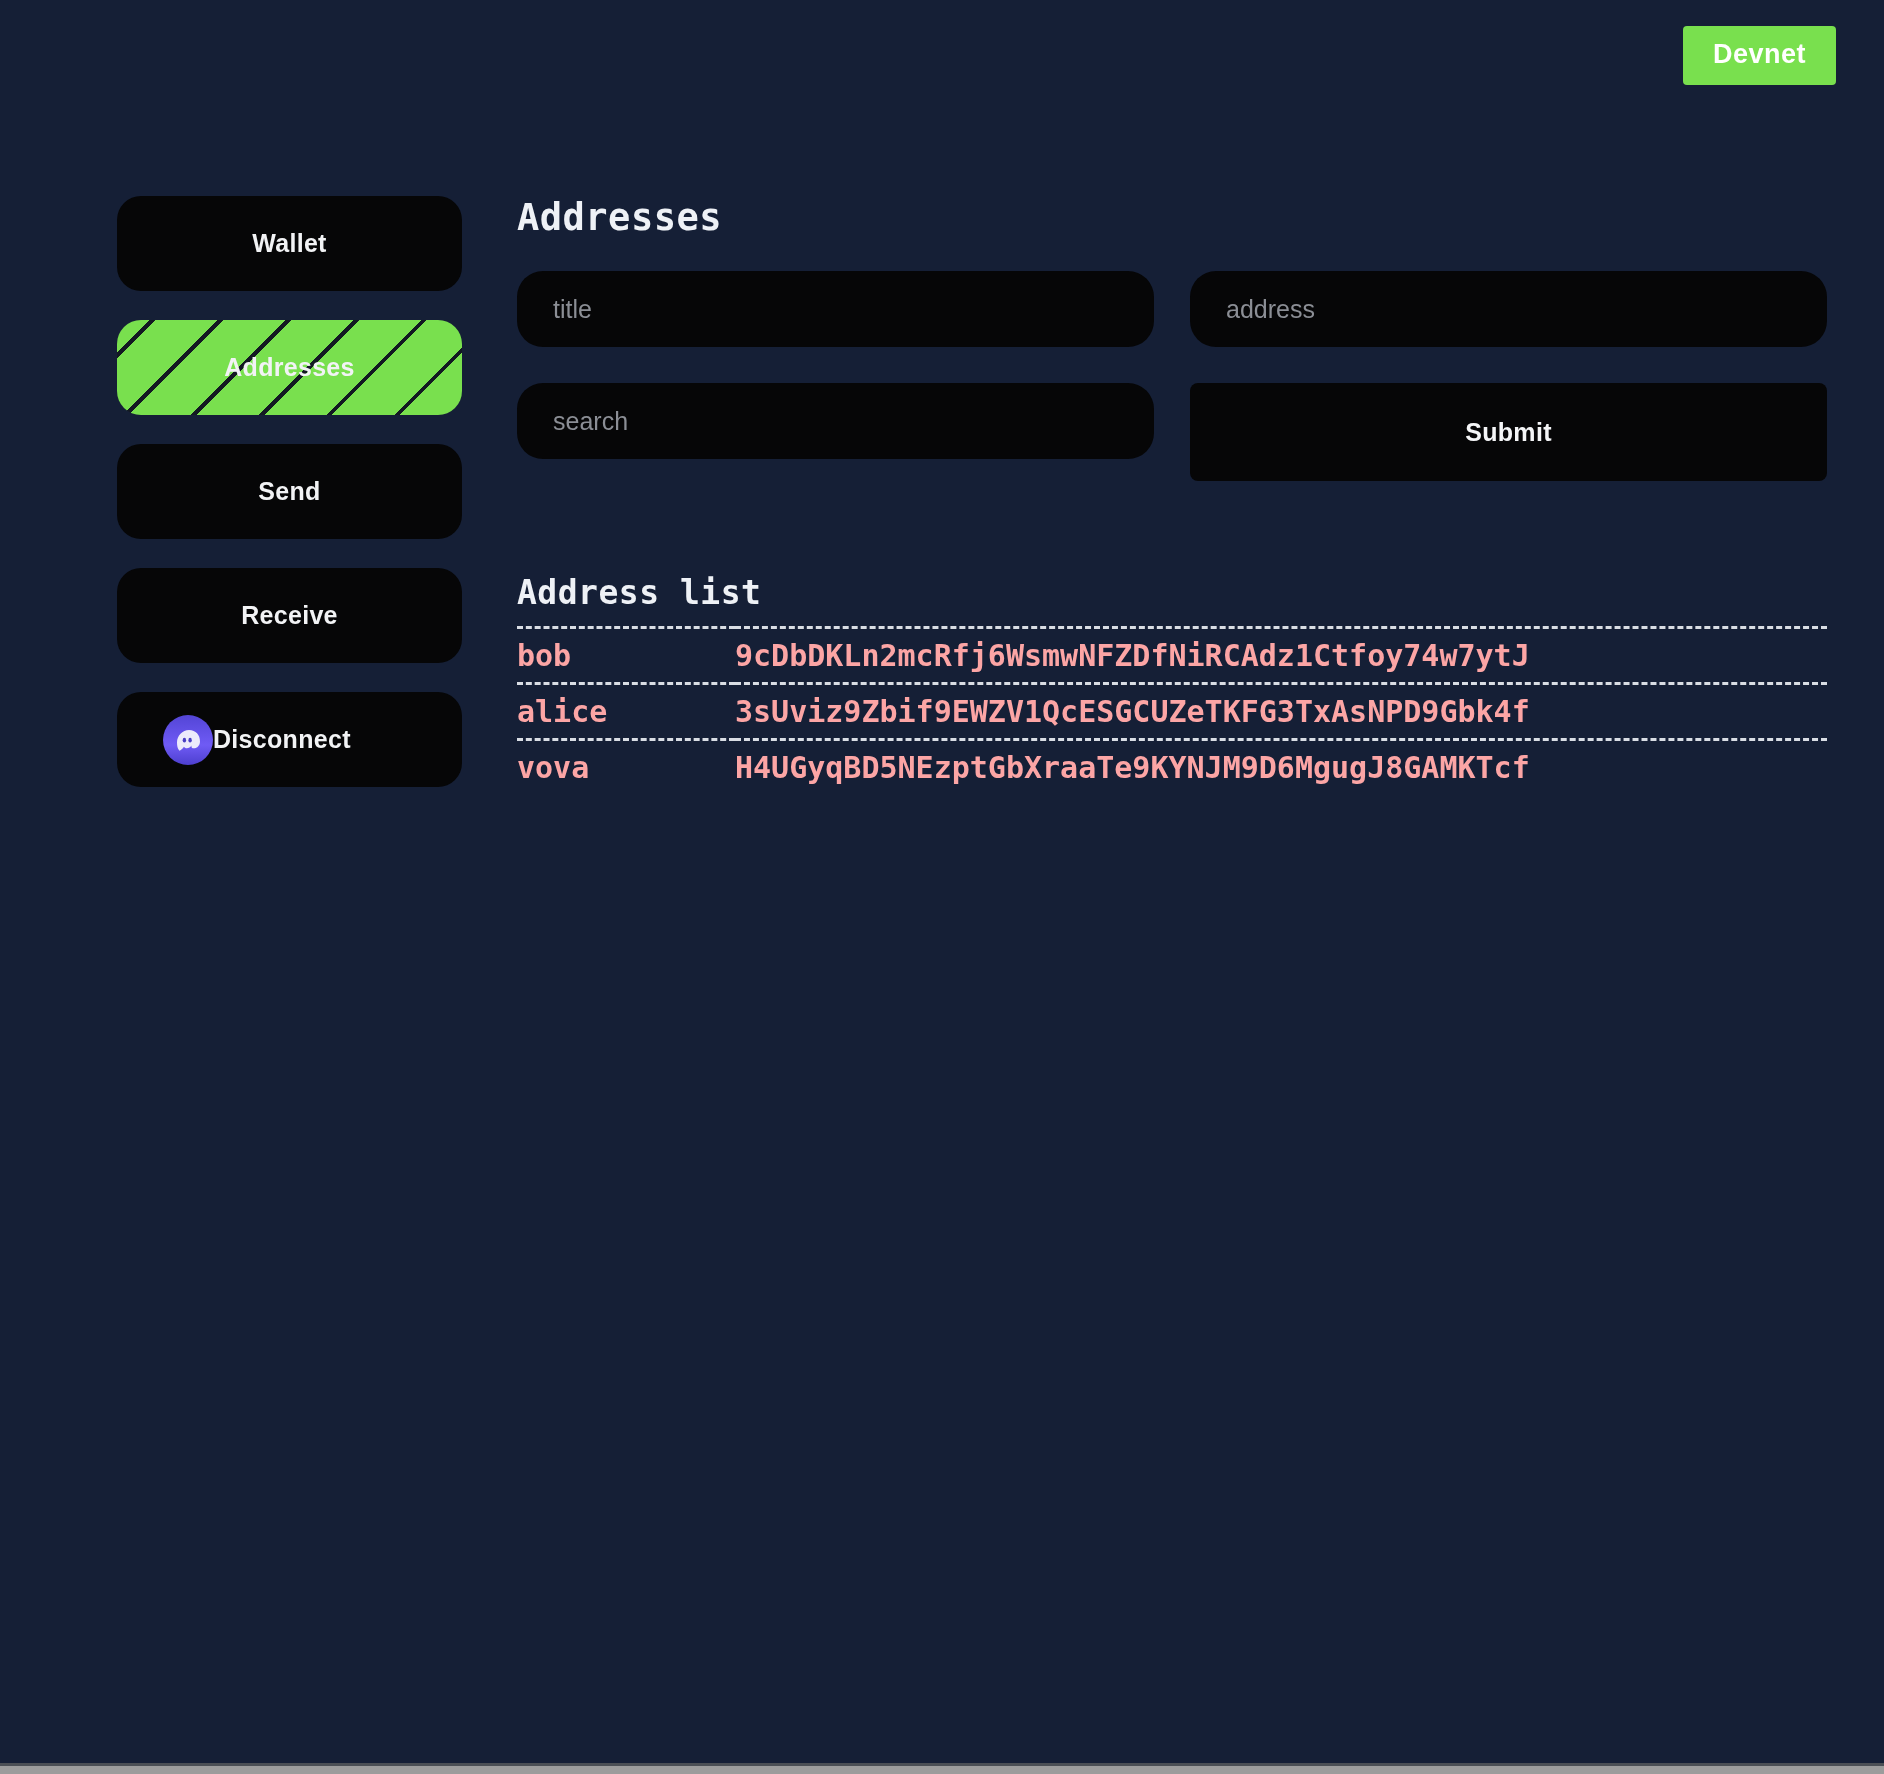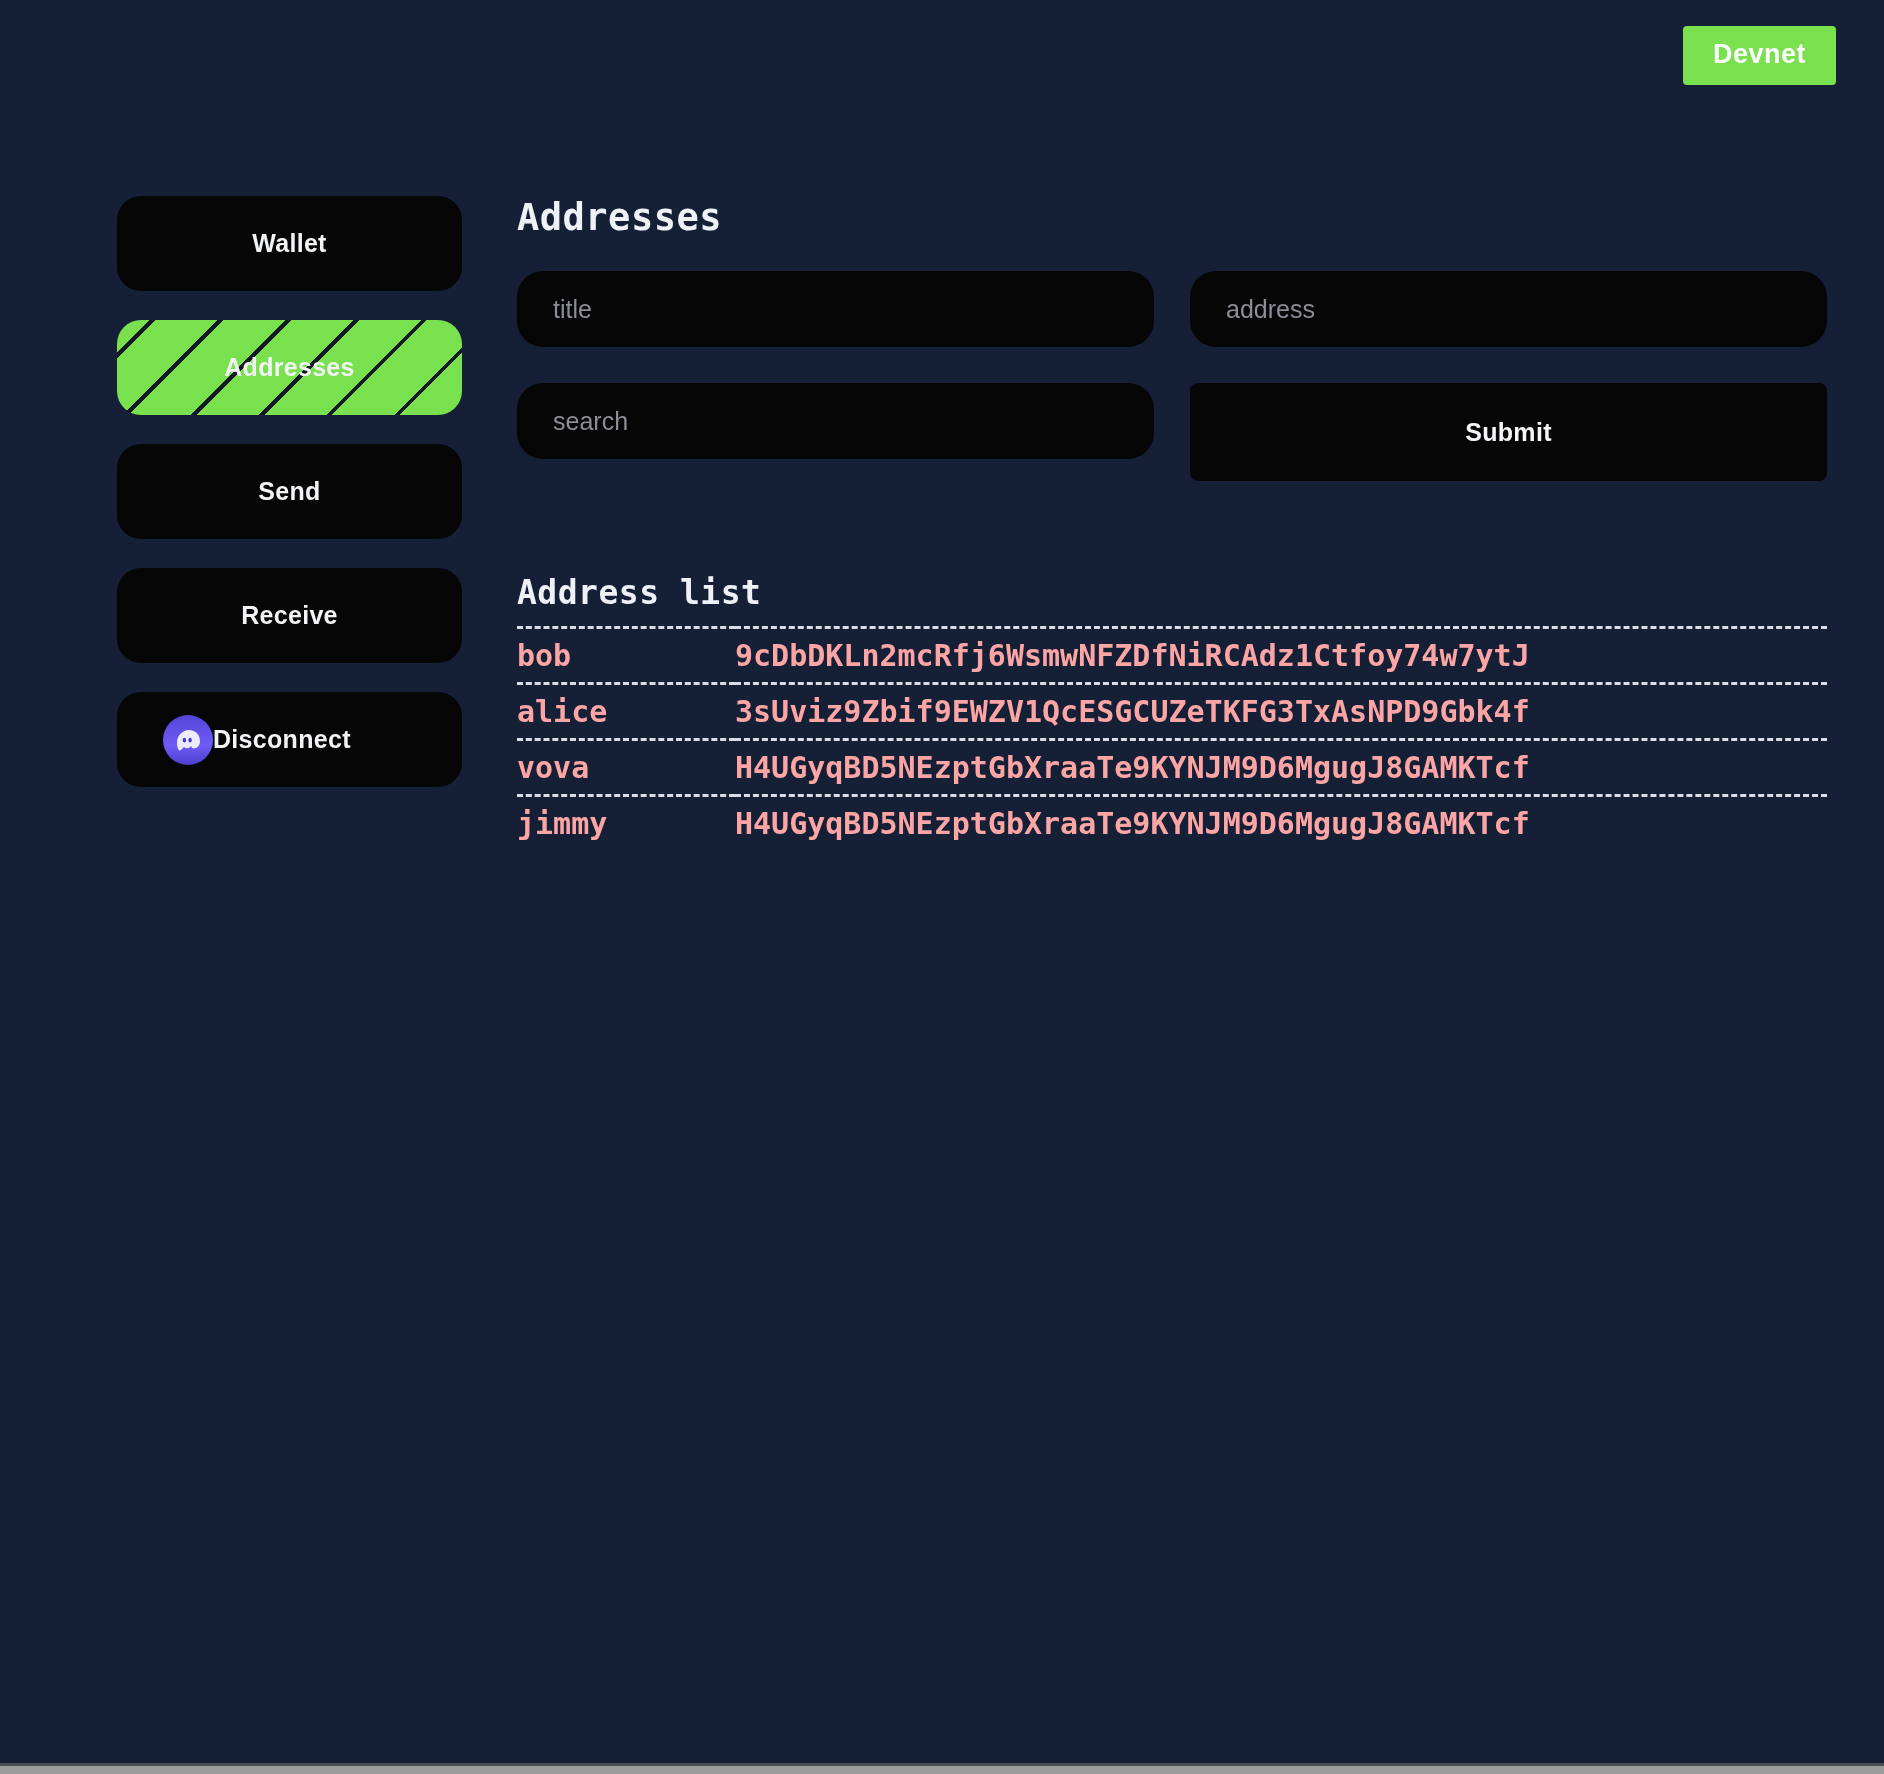--- a/index.html
+++ b/index.html
@@ -267,24 +267,20 @@
             <td>9cDbDKLn2mcRfj6WsmwNFZDfNiRCAdz1Ctfoy74w7ytJ</td>
           </tr>
           <tr>
             <td class="name-cell">alice</td>
             <td>3sUviz9Zbif9EWZV1QcESGCUZeTKFG3TxAsNPD9Gbk4f</td>
           </tr>
           <tr>
             <td class="name-cell">vova</td>
             <td>H4UGyqBD5NEzptGbXraaTe9KYNJM9D6MgugJ8GAMKTcf</td>
           </tr>
-          <tr>
-            <td class="name-cell">jimmy</td>
-            <td>H4UGyqBD5NEzptGbXraaTe9KYNJM9D6MgugJ8GAMKTcf</td>
-          </tr>
         </tbody>
       </table>
 
     </section>
   </div>
 
   <div class="bottom-edge"></div>
 
 </div>
 

